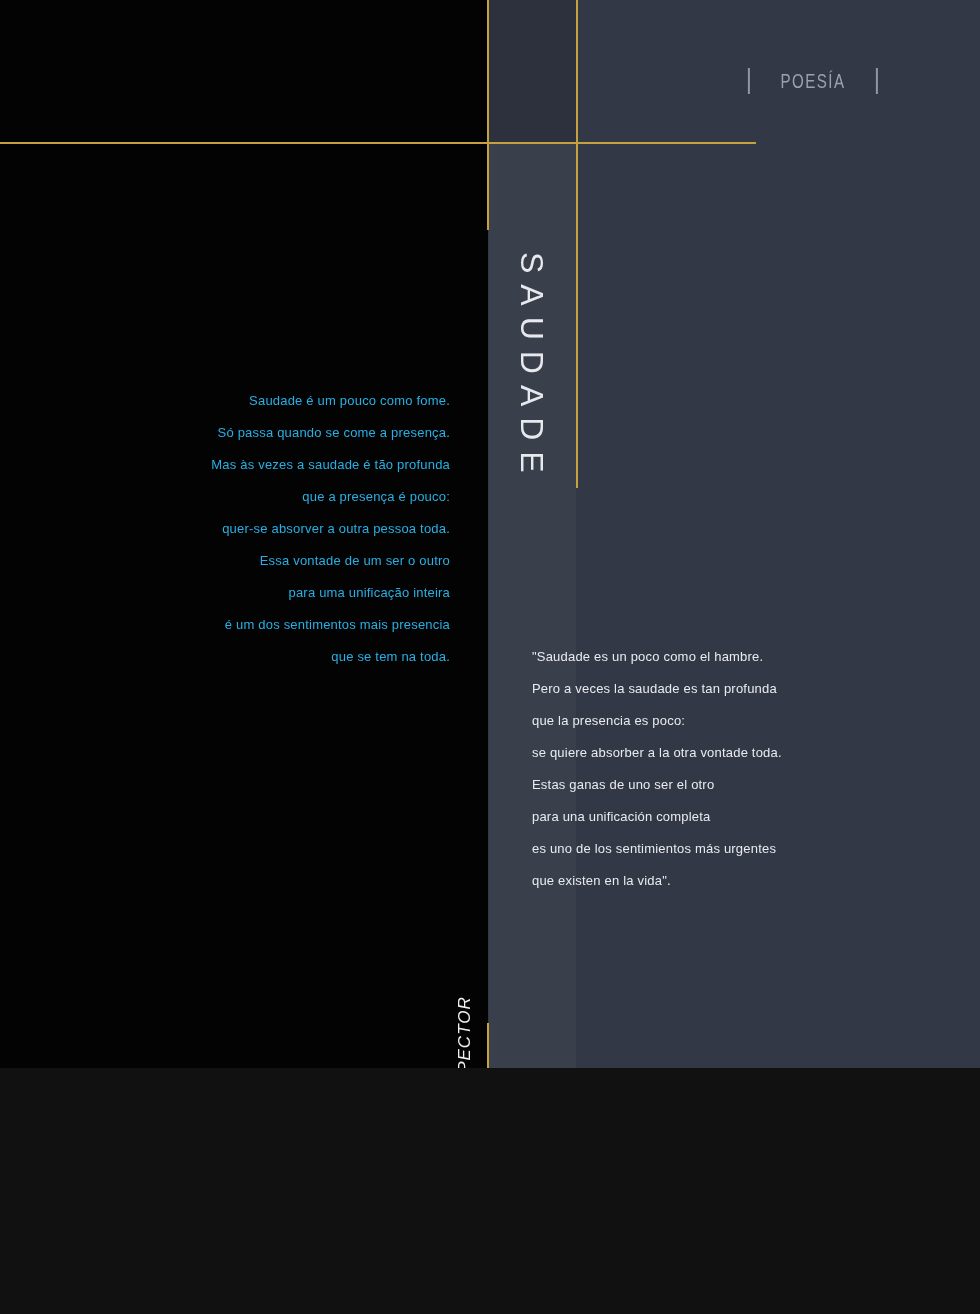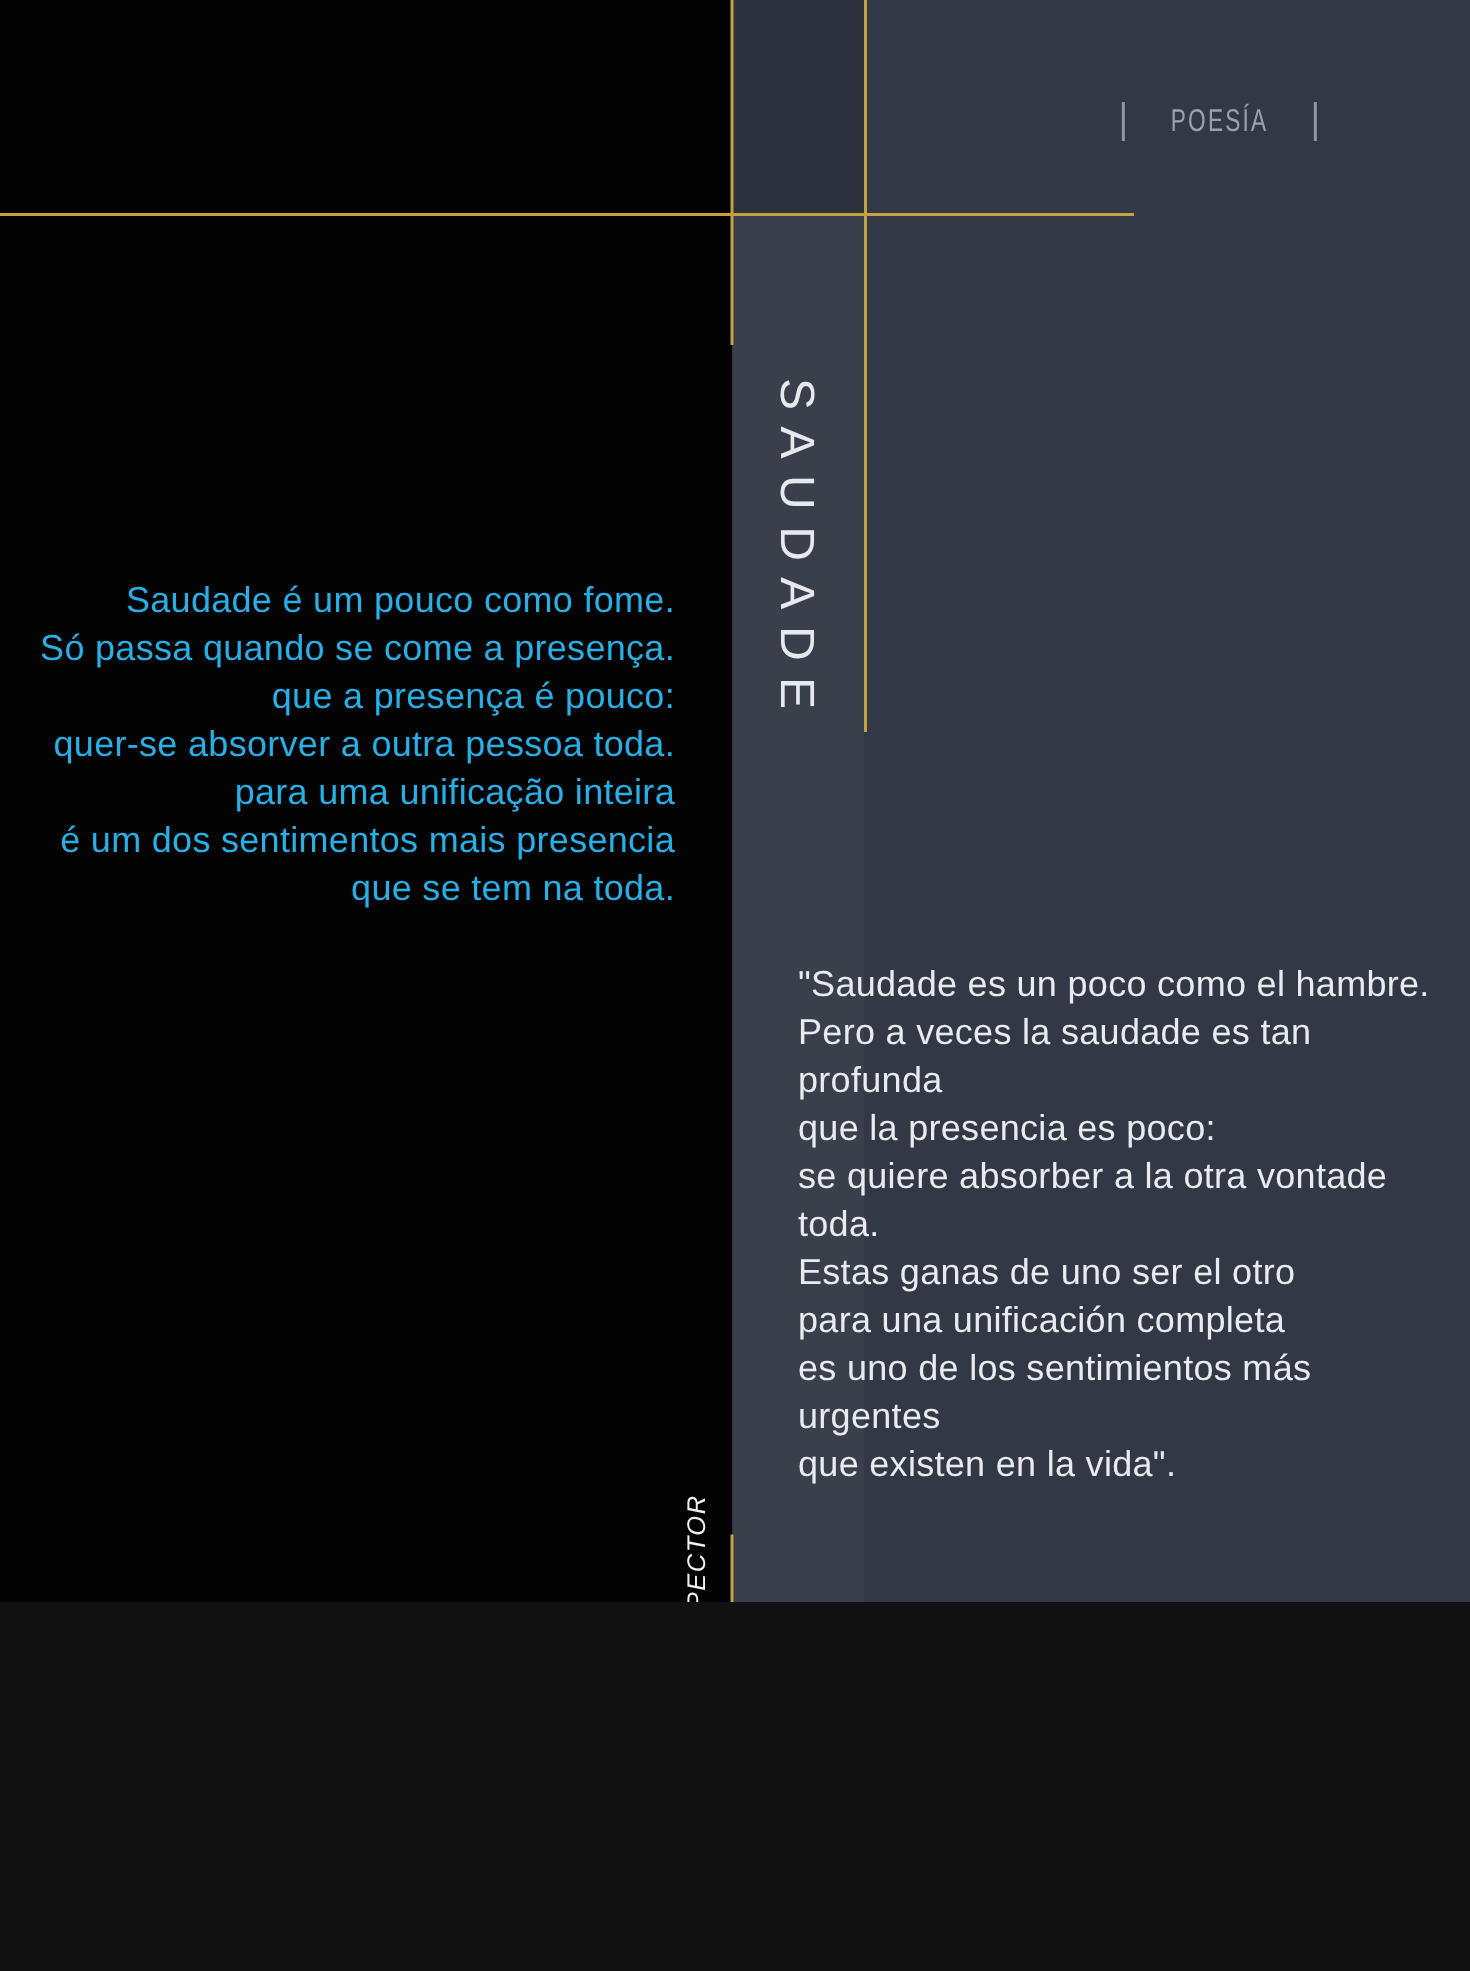--- a/index.html
+++ b/index.html
@@ -48,21 +48,21 @@
   
   .saudade {
     position:absolute; left:531px; top:252px;
     transform:translateX(-50%);
     writing-mode:vertical-rl;
     font-size:32px; letter-spacing:11px;
     color:#e7e9ed; font-weight:400;
     white-space:nowrap;
   }
   
-  .poem { font-size:24px; line-height:32px; letter-spacing:0.2px; }
+  .poem { font-size:13px; line-height:32px; letter-spacing:0.2px; }
   .poem-pt {
     position:absolute; right:530px; top:385px; width:440px;
     text-align:right; color:#28b0e6;
   }
   .poem-es {
     position:absolute; left:532px; top:641px; width:430px;
     text-align:left; color:#e9ebee;
   }
   
   .author {
@@ -92,22 +92,24 @@
     <span class="bar"></span>
     <span class="label">POESÍA</span>
     <span class="bar"></span>
   </div>
 
   <div class="saudade">SAUDADE</div>
 
   <div class="poem poem-pt">
     <div>Saudade é um pouco como fome.</div>
     <div>Só passa quando se come a presença.</div>
+    <div>Mas às vezes a saudade é tão profunda</div>
     <div>que a presença é pouco:</div>
     <div>quer-se absorver a outra pessoa toda.</div>
+    <div>Essa vontade de um ser o outro</div>
     <div>para uma unificação inteira</div>
     <div>é um dos sentimentos mais presencia</div>
     <div>que se tem na toda.</div>
   </div>
 
   <div class="poem poem-es">
     <div>"Saudade es un poco como el hambre.</div>
     <div>Pero a veces la saudade es tan profunda</div>
     <div>que la presencia es poco:</div>
     <div>se quiere absorber a la otra vontade toda.</div>

